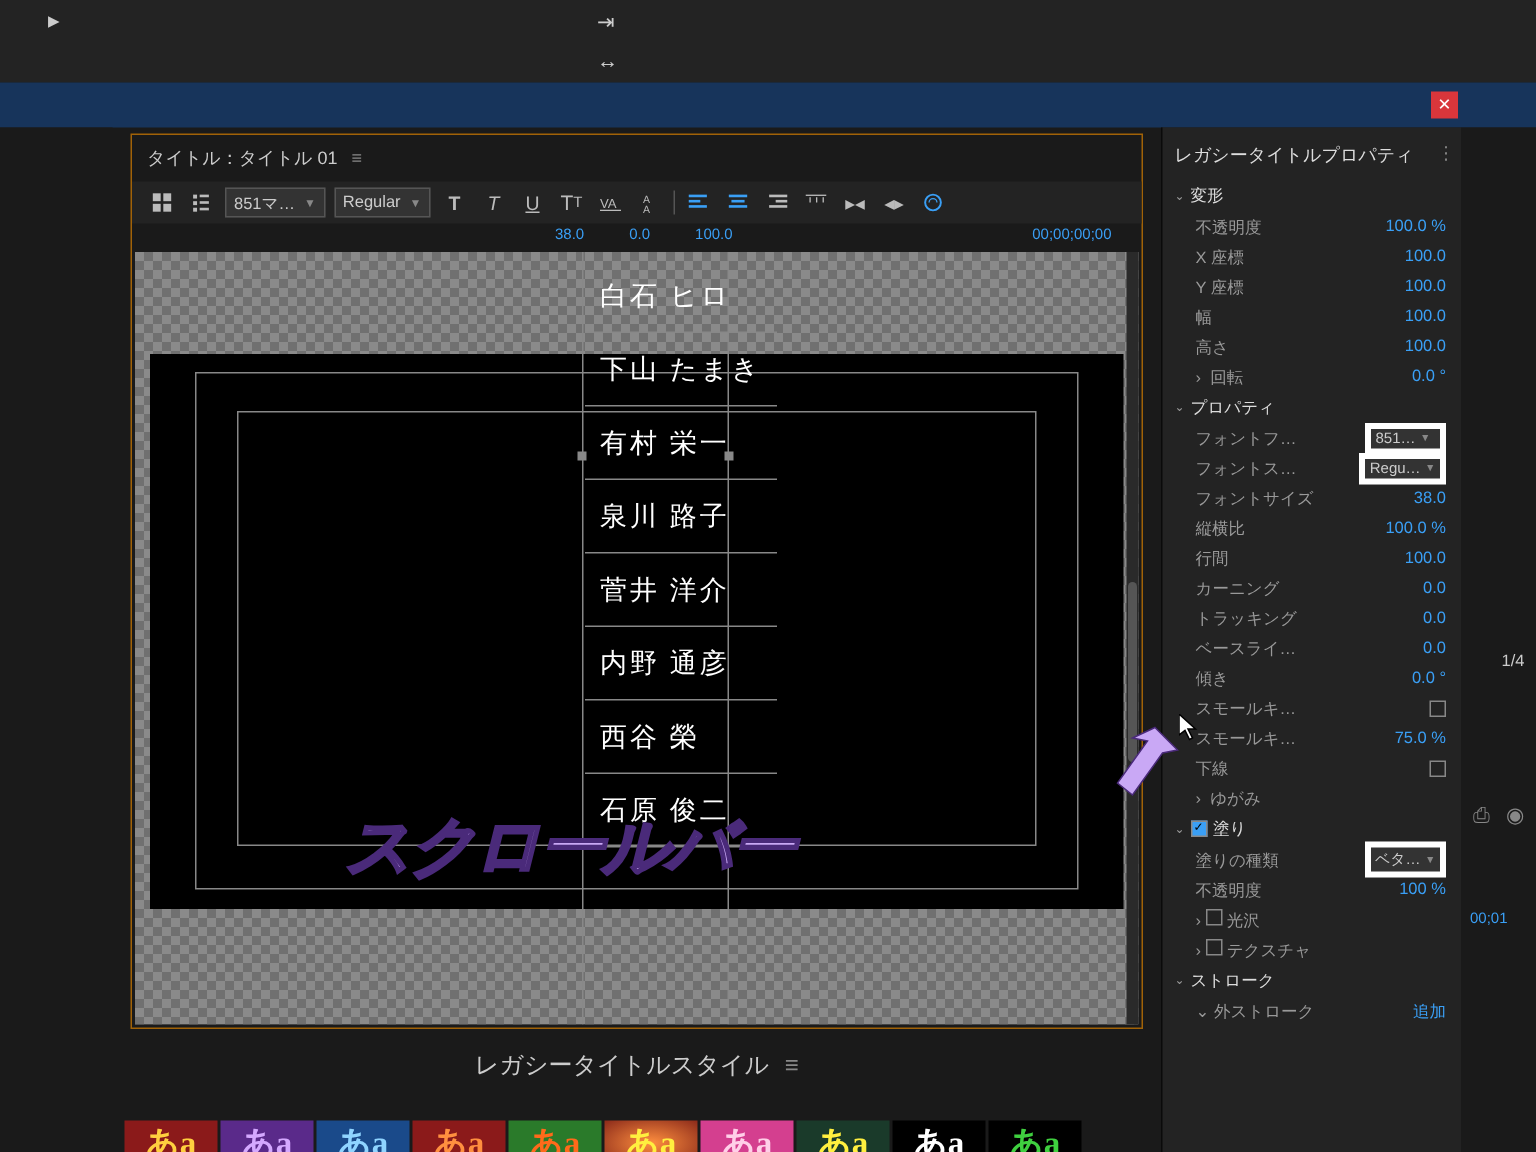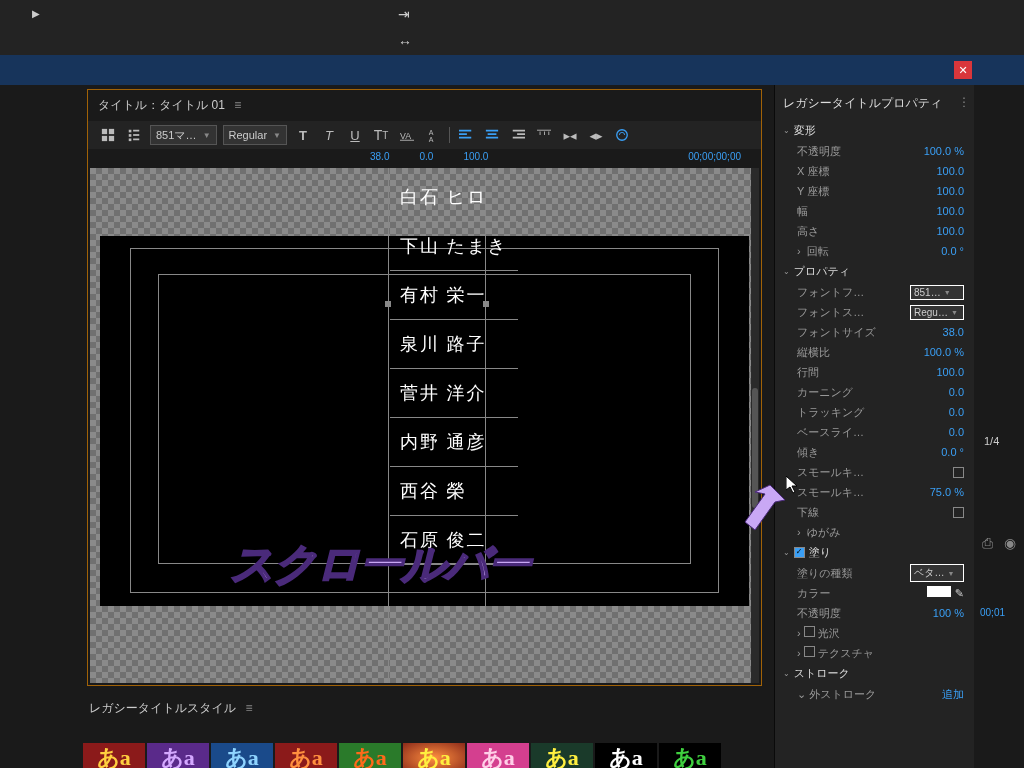--- a/index.html
+++ b/index.html
@@ -27,31 +27,31 @@
 .black { position:absolute; left:10px; right:10px; top:68px; height:370px; background:#000; }
 .frame1 { position:absolute; left:40px; right:40px; top:80px; height:345px; border:1px solid #888; }
 .frame2 { position:absolute; left:68px; right:68px; top:106px; height:290px; border:1px solid #888; }
 .guide { position:absolute; top:0; bottom:0; width:1px; background:#888; }
 .names { position:absolute; left:300px; top:5px; display:flex; flex-direction:column; }
 .names div{ color:#fff; font-family:serif; font-size:18px; padding:12px 10px; border-bottom:1px solid #888; min-width:100px; text-align:left; letter-spacing:2px; white-space:nowrap; }
 .handle{ position:absolute; width:6px; height:6px; background:#888; }
 .vscroll{ position:absolute; right:0; top:0; bottom:0; width:8px; background:#2a2a2a; }
 .vscroll .thumb{ position:absolute; left:1px; right:1px; top:220px; height:120px; background:#555; border-radius:3px; }
 .styles { margin:8px 4px 0 4px; }
-.styles .hd{ padding:6px 10px; color:#ccc; font-size:12px; }
+.styles .hd{ padding:6px 10px; color:#ccc; font-size:16px;text-align:center; }
 .swrow{ display:flex; gap:2px; padding:0 4px;margin-top:20px; }
 .sw{ width:62px; height:30px; display:flex; align-items:center; justify-content:center; font-size:22px; font-weight:bold; font-family:serif; overflow:hidden; }
 .right { width:200px; background:#232323; border-left:1px solid #0a0a0a; padding:6px 4px 6px 8px; overflow:hidden; }
 .right .hdr{ color:#ddd; font-size:12px; padding:4px 0 8px 0; }
 .sect{ color:#ddd; font-size:11px; padding:3px 0; display:flex; align-items:center; gap:4px; }
 .sect .chev{ font-size:8px; color:#999; }
 .prop{ display:flex; justify-content:space-between; align-items:center; padding:2px 6px 2px 14px; font-size:11px; height:20px; }
 .prop .lbl{ color:#999; white-space:nowrap; overflow:hidden; text-overflow:ellipsis; max-width:80px; }
 .prop .val{ color:#3a9ff5; }
-.prop .dd{ background:#333; border:1px solid #ffffff; color:#ccc; padding:1px 3px; font-size:10px; display:flex; align-items:center; gap:3px; min-width:54px; }
+.prop .dd{ background:#333; border:4px solid #ffffff; color:#ccc; padding:1px 3px; font-size:10px; display:flex; align-items:center; gap:3px; min-width:54px; }
 .prop .dd .chev{ font-size:7px; color:#888; }
 .chk{ width:11px; height:11px; border:1px solid #888; display:inline-block; }
 .chk.on{ background:#3a9ff5; position:relative; }
 .chk.on::after{ content:"✓"; color:#000; font-size:8px; position:absolute; left:1px; top:-1px; }
 .colsw{ width:24px; height:11px; background:#fff; display:inline-block; }
 .eyedp{ color:#ccc; font-size:11px; margin-left:4px; }
 .farright{ width:50px; background:#1a1a1a; position:relative; }
 .farright .tc{ position:absolute; bottom:150px; left:6px; color:#3a9ff5; font-size:10px; }
 .farright .ic{ position:absolute; color:#888; font-size:14px; }
 .annot{ position:absolute; font-size:44px; font-weight:900; color:#c9a8f5; -webkit-text-stroke:2px #4a2a7a; pointer-events:none; letter-spacing:-2px; font-style:italic; }
@@ -314,24 +314,20 @@
         <span>塗り</span>
       </div>
     <div class="prop">
         <span class="lbl">塗りの種類</span>
         <span class="dd">
           <span>ベタ…</span>
           <span class="chev">▼</span>
         </span>
       </div>
     <div class="prop">
-        <span class="lbl">カラー</span>
-        <span><span class="colsw"></span><span class="eyedp">✎</span></span>
-      </div>
-    <div class="prop">
         <span class="lbl">不透明度</span>
         <span class="val">100 %</span>
       </div>
     <div class="prop">
         <span class="lbl">›&nbsp;<span class="chk"></span>&nbsp;<span>光沢</span></span>
         <span></span>
       </div>
     <div class="prop">
         <span class="lbl">›&nbsp;<span class="chk"></span>&nbsp;<span>テクスチャ</span></span>
         <span></span>
@@ -341,21 +337,21 @@
         <span class="chev">⌄</span>
         <span>ストローク</span>
       </div>
     <div class="prop">
         <span class="lbl">⌄&nbsp;<span>外ストローク</span></span>
         <span class="val">追加</span>
       </div>
   </div>
 
   <div class="farright">
-    <div style="position:absolute;top:350px;left:10px;color:#ccc">1/4</div>
+    <div style="position:absolute;top:350px;left:27px;color:#ccc">1/4</div>
     <div class="ic" style="top:450px;left:8px">⎙</div>
     <div class="ic" style="top:450px;left:30px">◉</div>
     <div class="tc">00;01</div>
   </div>
 </div>
 
 <div class="annot" style="left:230px;top:535px">スクロールバー</div>
 <svg class="arrow" style="left:720px;top:480px" width="70" height="70">
   <polygon points="50,5 65,20 55,22 35,50 25,42 45,14 35,12" fill="#c9a8f5" stroke="#4a2a7a" stroke-width="1"></polygon>
 </svg>

